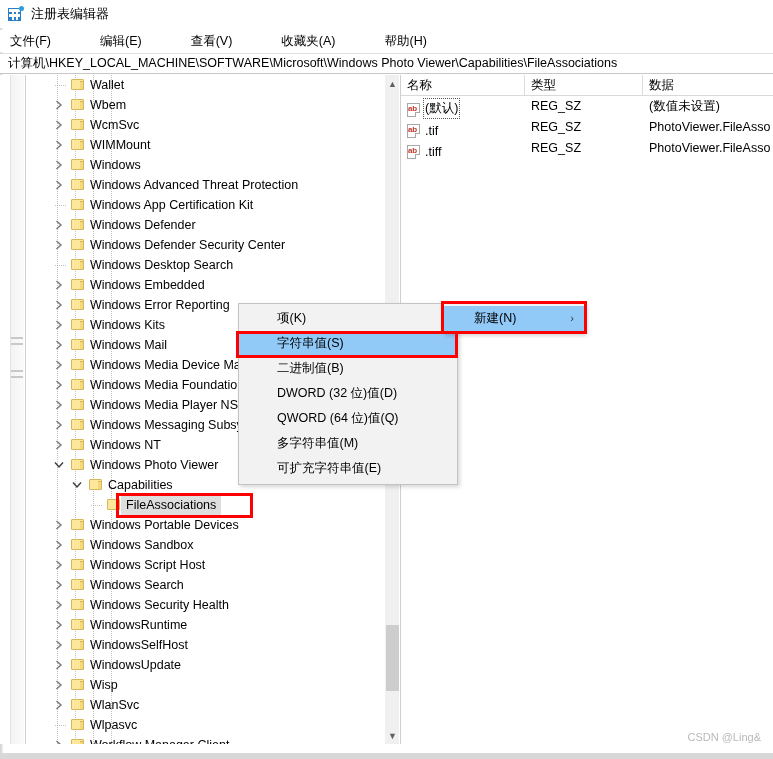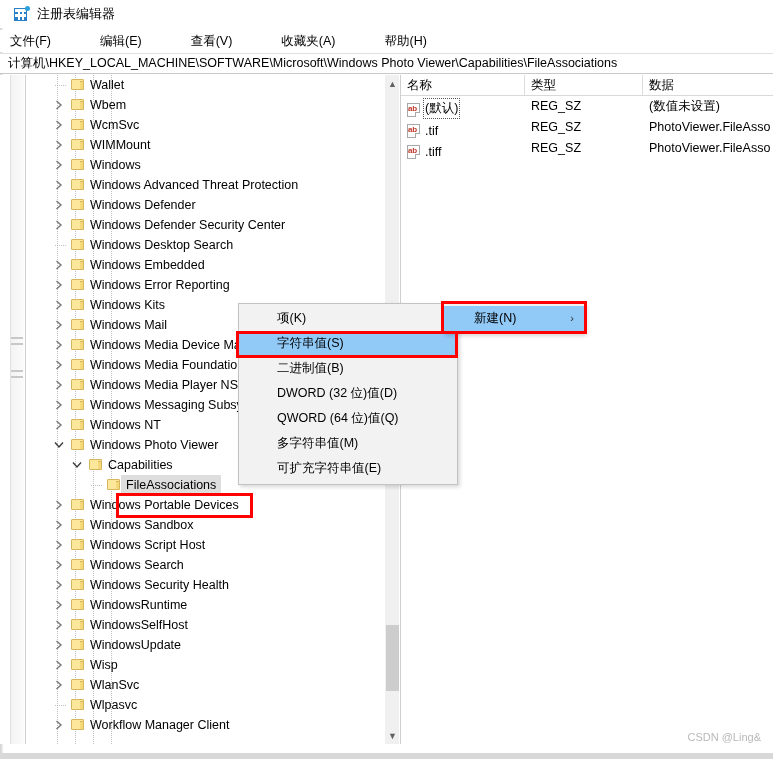--- a/index.html
+++ b/index.html
@@ -15,21 +15,21 @@
     width: 773px; height: 759px;
     background: #ffffff;
   }
 
   
   .titlebar {
     position: absolute; left: 0; top: 0;
     width: 773px; height: 28px;
     background: #ffffff;
     display: flex; align-items: center;
-    padding-left: 14px;
+    padding-left: 8px;
   }
   .app-icon {
     width: 16px; height: 16px;
     position: relative;
     margin-right: 7px;
     flex: 0 0 auto;
   }
   .app-icon .grid {
     position: absolute; left: 0; top: 2px;
     width: 13px; height: 13px;
@@ -457,20 +457,28 @@
             <div class="exp" style="left: 24px;">
               <svg width="8" height="10" viewBox="0 0 8 10">
                 <path d="M1.5 1 L6 5 L1.5 9" fill="none" stroke="#767676" stroke-width="1.4"></path>
               </svg>
             </div>
             <div class="folder" style="left: 44px; top: 3px;">
               <div class="fbody"></div>
               <div class="ftab"></div>
             </div>
             <div class="tlabel" style="left: 63px;">Windows Advanced Threat Protection</div>
+          </div>
+          <div class="trow" style="height: 20px;">
+            <div class="stub" style="left: 28px; top: 10px; width: 11px;"></div>
+            <div class="folder" style="left: 44px; top: 3px;">
+              <div class="fbody"></div>
+              <div class="ftab"></div>
+            </div>
+            <div class="tlabel" style="left: 63px;">Windows App Certification Kit</div>
           </div>
           <div class="trow" style="height: 20px;">
             <div class="exp" style="left: 24px;">
               <svg width="8" height="10" viewBox="0 0 8 10">
                 <path d="M1.5 1 L6 5 L1.5 9" fill="none" stroke="#767676" stroke-width="1.4"></path>
               </svg>
             </div>
             <div class="folder" style="left: 44px; top: 3px;">
               <div class="fbody"></div>
               <div class="ftab"></div>

